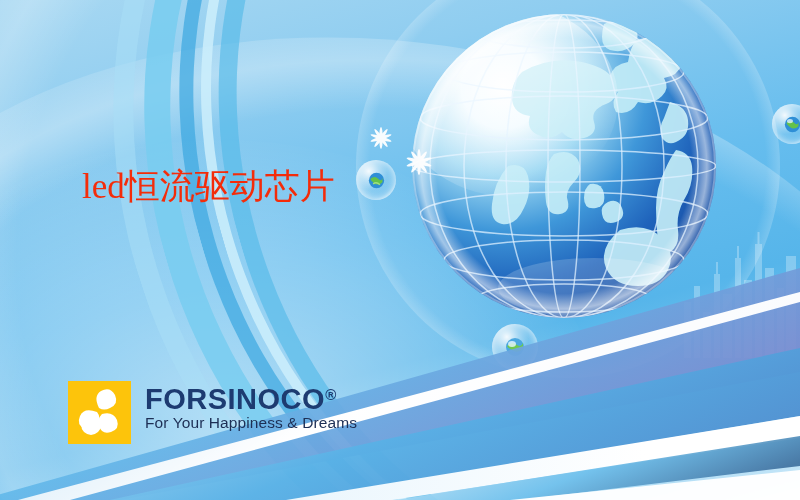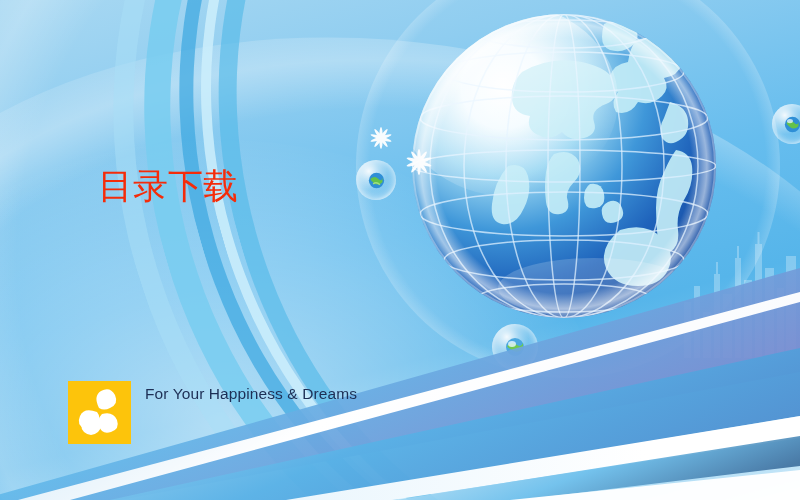--- a/index.html
+++ b/index.html
@@ -453,33 +453,36 @@
     <path d="M800 108 L800 176 L300 260 L110 260 Z" fill="url(#ribB)" opacity="0.95"></path>
 
     <path d="M800 176 L800 198 L392 260 L286 260 Z" fill="url(#ribBottom)"></path>
 
     <path d="M800 196 L800 226 L520 260 L396 260 Z" fill="url(#ribC)" opacity="0.9"></path>
 
     <path d="M800 230 L800 260 L510 260 Z" fill="#ffffff" opacity="0.96"></path>
   </svg>
 
   <div id="headline">
-    <span class="line2">目录下载</span>
+    <span class="line1">led恒流驱动芯片</span>
   </div>
 
   <div id="logo">
     <div id="logo-mark">
       <svg width="63" height="63" viewBox="0 0 63 63">
         <rect x="0" y="0" width="63" height="63" fill="#fdc40b"></rect>
         <g fill="#ffffff">
           <path d="M31 27 q-6 -12 2 -17 q9 -5 14 4 q4 9 -5 13 q-6 3 -11 0z"></path>
           <path d="M29 31 q-13 -5 -17 4 q-4 9 5 13 q9 4 13 -5 q3 -7 -1 -12z"></path>
           <path d="M34 33 q11 -3 15 6 q3 9 -6 12 q-9 3 -12 -6 q-2 -7 3 -12z"></path>
           <path d="M30 36 q6 9 0 15 q-7 6 -14 0 q-6 -7 1 -13 q6 -5 13 -2z"></path>
         </g>
       </svg>
     </div>
     <div id="logo-text">
+      <div id="logo-word">
+        <span>FORSINOCO</span><span class="reg">®</span>
+      </div>
       <div id="logo-tag">For Your Happiness &amp; Dreams</div>
     </div>
   </div>
 
 </div>
 
 </body></html>

